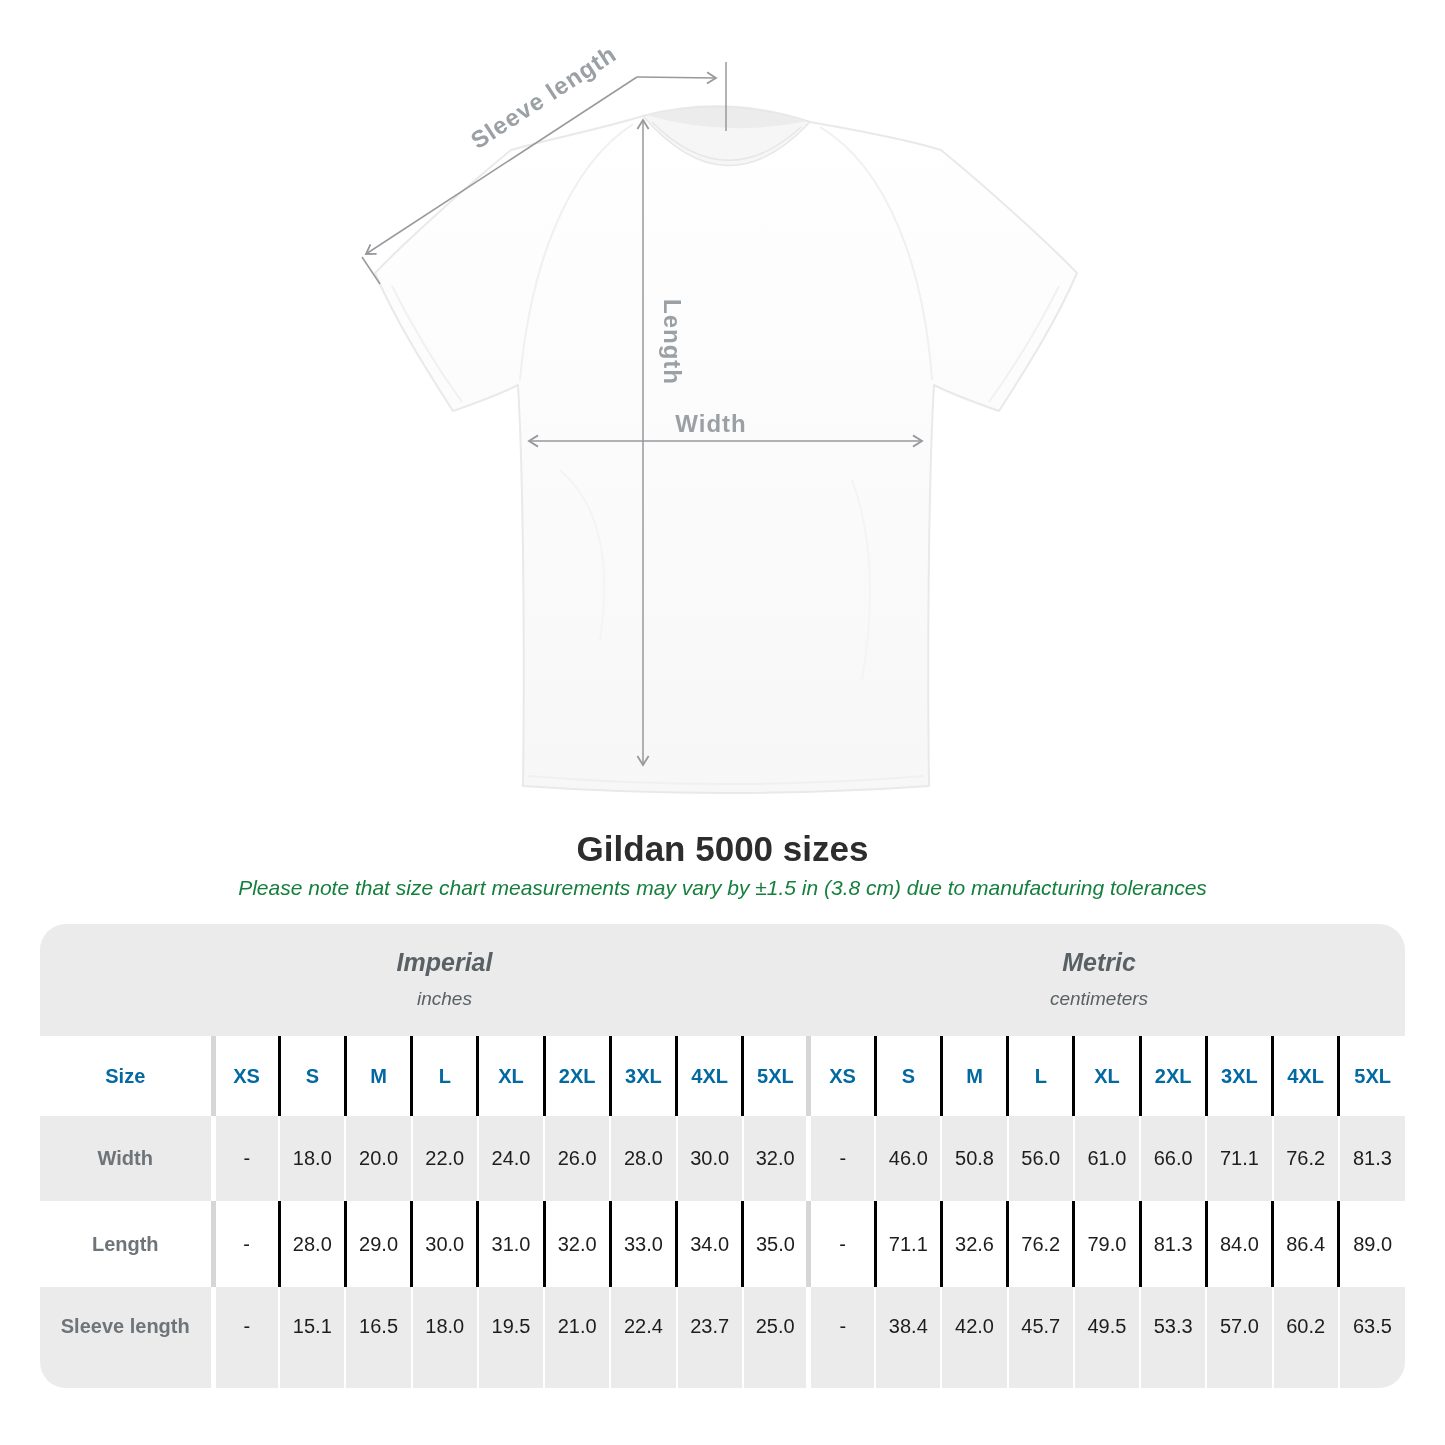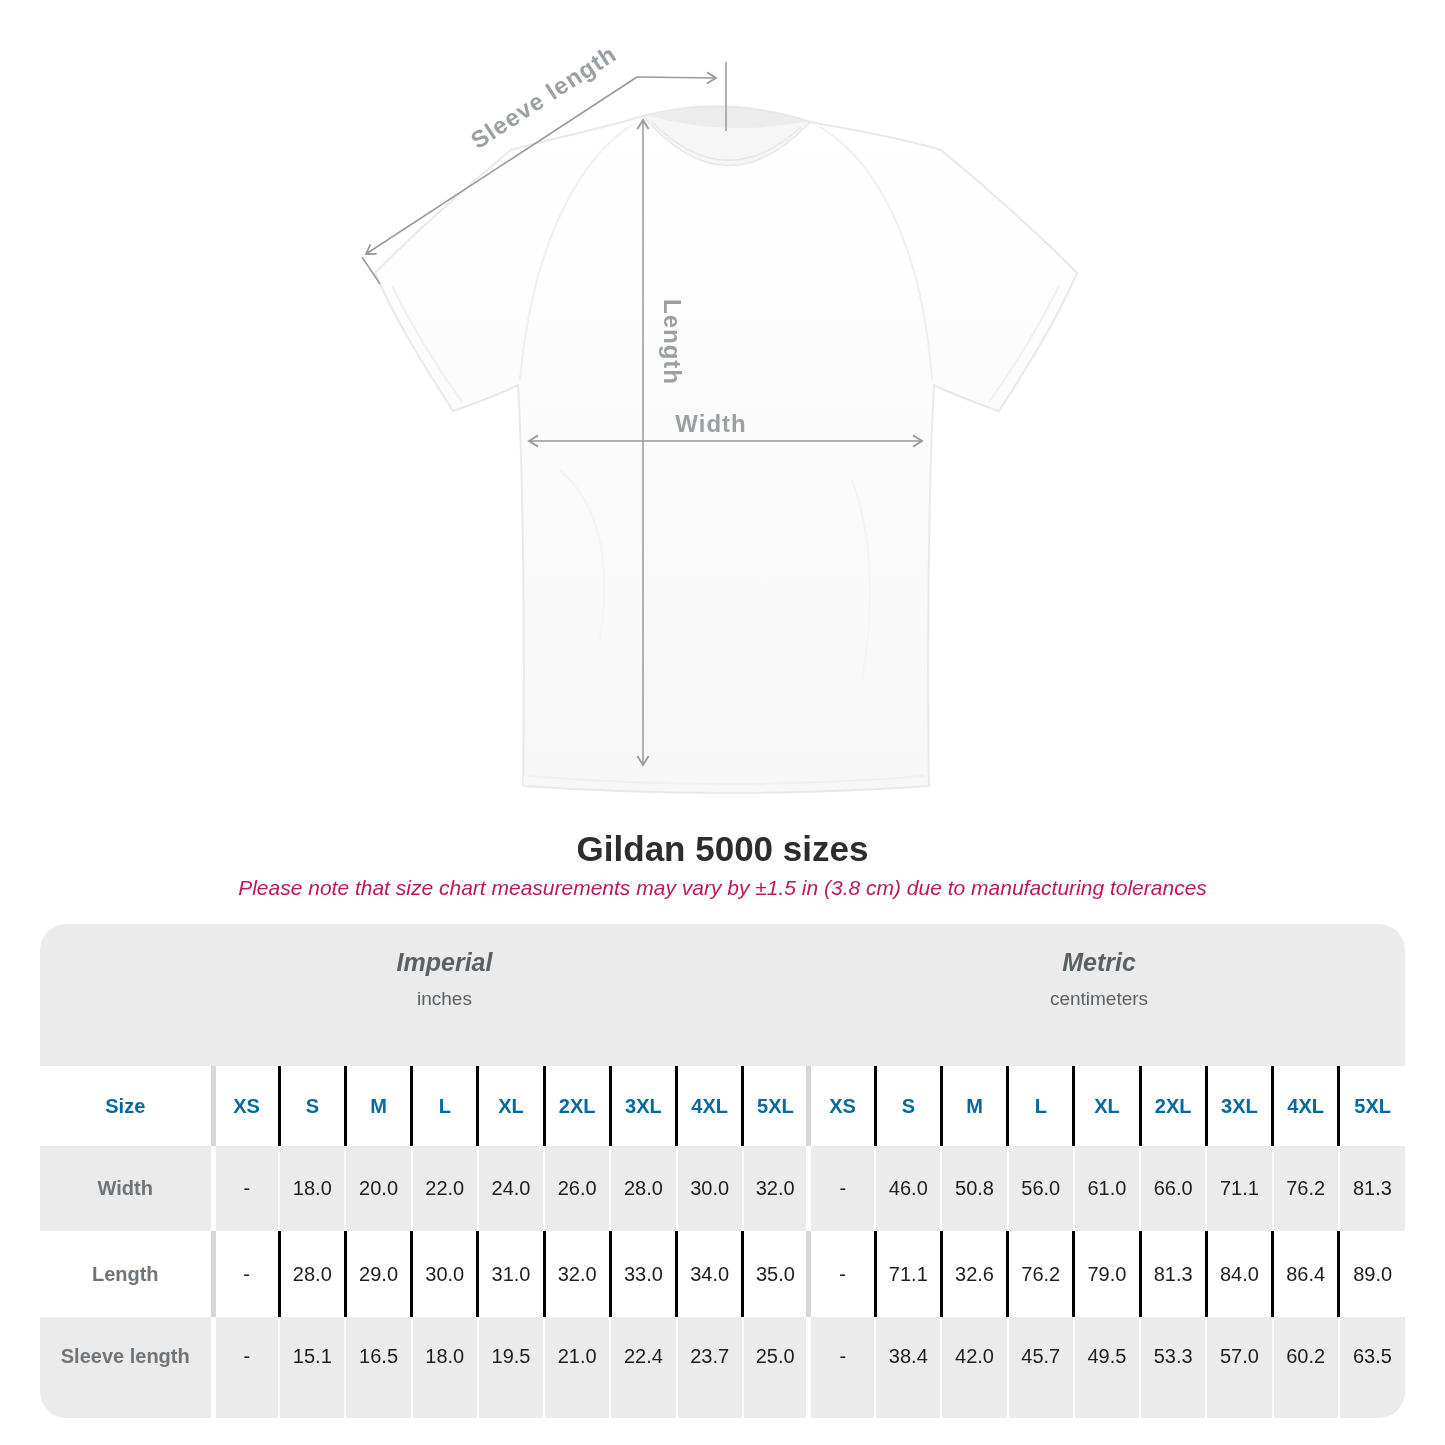--- a/index.html
+++ b/index.html
@@ -12,39 +12,39 @@
   
   .diagram { position:relative; width:1445px; height:828px; }
   .diagram svg { display:block; width:1445px; height:828px; }
   .ann-text {
     font-family:"Liberation Sans", sans-serif;
     font-weight:bold; font-size:24px; fill:#9aa0a3; letter-spacing:1px;
   }
   
   .title-block { text-align:center; margin-top:0; }
   .page-title { font-size:35px; font-weight:bold; color:#2d2d2d; line-height:1.2; }
-  .page-subtitle { font-style:italic; font-size:21px; color:#be185d; margin-top:6px; }
+  .page-subtitle { font-style:italic; font-size:21px; color:#15803d; margin-top:6px; }
   
   .chart-wrap { margin:24px 40px 0 40px; }
   .size-chart-container {
     width:1365px; border-radius:26px; overflow:hidden; background:#ffffff;
   }
   table.size-chart {
     width:100%; table-layout:fixed; border-collapse:collapse;
   }
   td { vertical-align:middle; text-align:center; font-size:20px; }
   
   tr.unit-row td {
-    background:#ebebeb; height:142px; border:none; vertical-align:top;
+    background:#ebebeb; height:112px; border:none; vertical-align:top;
     padding-top:24px;
   }
   tr.unit-row td.imperial-cell { padding-left:40px; }
   tr.unit-row td.metric-cell   { padding-right:16px; }
   .unit-label { font-size:25px; font-weight:bold; font-style:italic; color:#5a6165; }
-  .unit-sublabel { font-size:19px; color:#5a6165; margin-top:11px; }
+  .unit-sublabel { font-size:19px; font-style:italic; color:#5a6165; margin-top:11px; }
   
   tr.white-row td { background:#ffffff; border-right:3px solid #000000; }
   tr.gray-row  td { background:#ebebeb; border-right:2px solid #ffffff; }
   tr.white-row td.group-end { border-right:5px solid #d6d6d6; }
   tr.gray-row  td.group-end { border-right:5px solid #ffffff; }
   tr.white-row td:last-child, tr.gray-row td:last-child { border-right:none; }
   td.row-label { font-weight:bold; color:#6e7478; }
   tr.size-row td { height:80px; font-weight:bold; color:#0369a1; }
   tbody tr:nth-child(1) td { height:85px; }
   tbody tr:nth-child(2) td { height:86px; }

